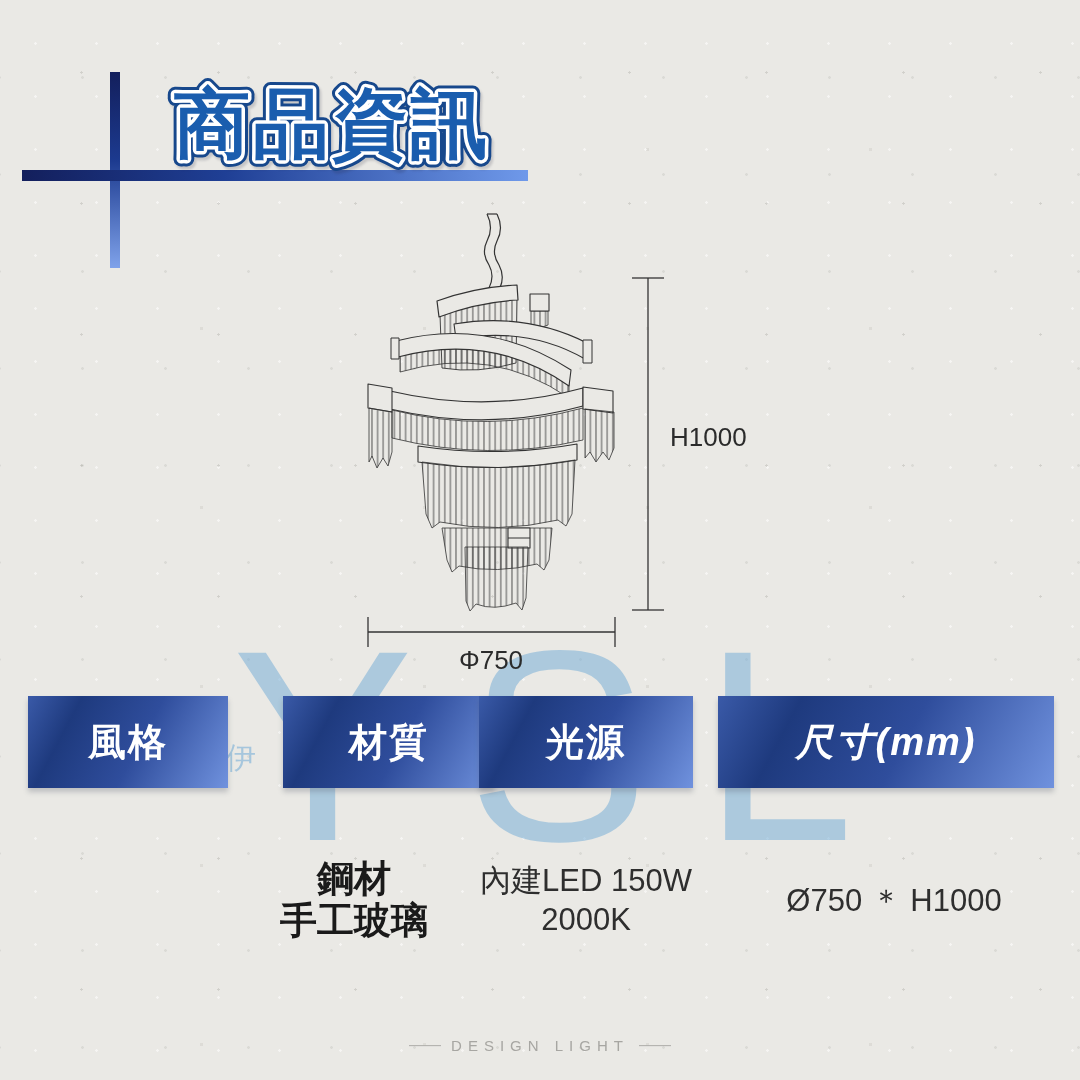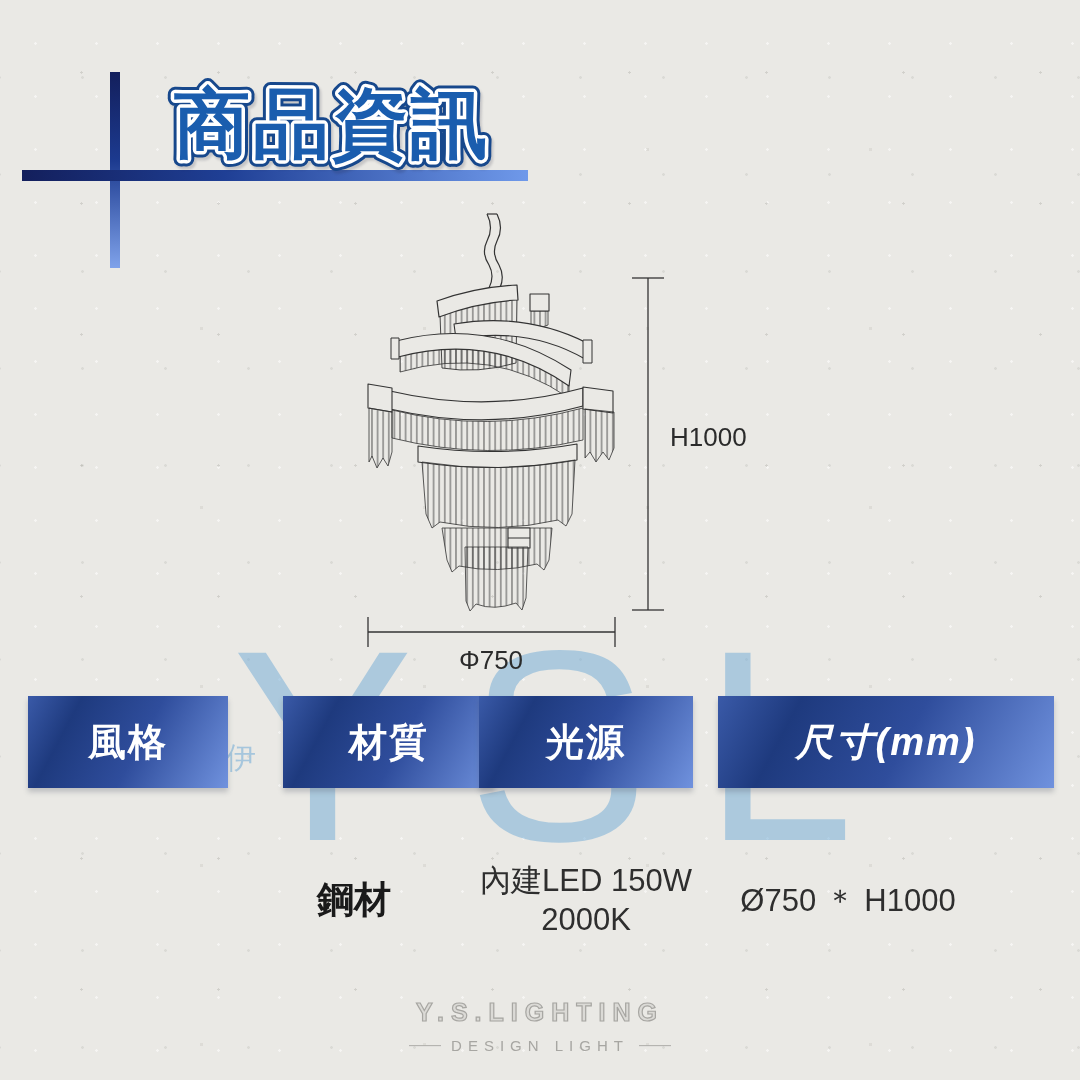--- a/index.html
+++ b/index.html
@@ -51,21 +51,21 @@
   .hdr-1{left:28px;width:200px;}
   .hdr-2{left:248px;width:212px;margin-left:35px;}
   .hdr-3{left:479px;width:214px;}
   .hdr-4{left:718px;width:336px;font-style:italic;}
   .val{position:absolute;top:848px;height:104px;z-index:2;
     display:flex;flex-direction:column;justify-content:center;
     text-align:center;}
   .val-1{left:28px;width:200px;}
   .val-2{left:248px;width:212px;justify-content:center;}
   .val-3{left:479px;width:214px;}
-  .val-4{left:680px;width:336px;}
+  .val-4{left:726px;width:336px;}
   .val-bold .vline{font-weight:bold;font-size:37px;line-height:42px;color:#1a1a1a;}
   .val-reg .vline{font-weight:400;font-size:31px;line-height:39px;color:#2e2e2e;}
   
   .footer-brand{position:absolute;left:0;top:998px;width:1080px;z-index:2;
     text-align:center;font-size:25px;font-weight:700;letter-spacing:7px;
     color:rgba(167,166,162,0.22);
     -webkit-text-stroke:1.2px #a7a6a2;}
   .footer-tagline{position:absolute;left:0;top:1036px;width:1080px;z-index:2;
     display:flex;justify-content:center;align-items:center;gap:10px;
     color:#a7a6a2;font-size:15px;letter-spacing:6px;font-weight:500;}
@@ -152,29 +152,29 @@
     <text x="161" y="469" font-size="26" text-anchor="middle">Φ750</text>
   </svg>
 
   <div class="hdr hdr-1">風格</div>
   <div class="hdr hdr-2">材質</div>
   <div class="hdr hdr-3">光源</div>
   <div class="hdr hdr-4">尺寸(mm)</div>
 
   <div class="val val-2 val-bold">
     <div class="vline">鋼材</div>
+    <div class="vline">手工玻璃</div>
   </div>
   <div class="val val-3 val-reg">
     <div class="vline">內建LED 150W</div>
     <div class="vline">2000K</div>
   </div>
   <div class="val val-4 val-reg">
     <div class="vline">Ø750 ＊ H1000</div>
   </div>
 
-  <div class="footer-brand">Y.S.LIGHTING</div>
   <div class="footer-tagline">
     <span class="dash">——</span>
     <span>DESIGN LIGHT</span>
     <span class="dash">——</span>
   </div>
 
 </div>
 
 </body></html>

